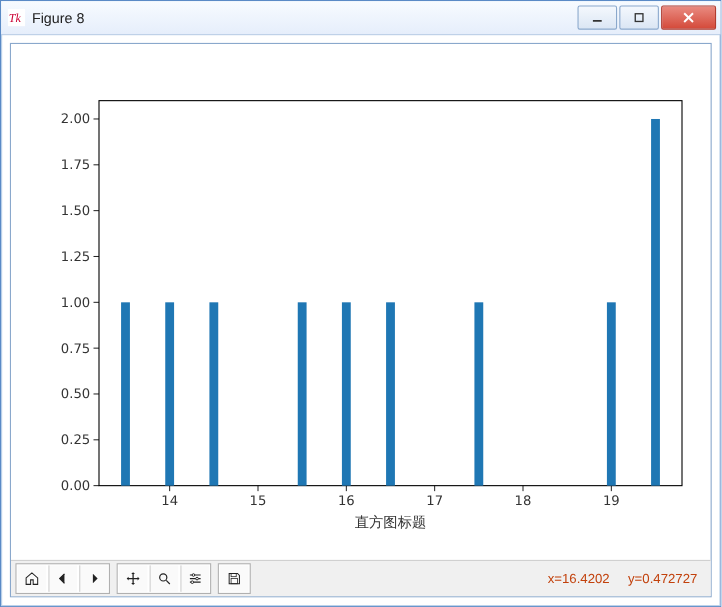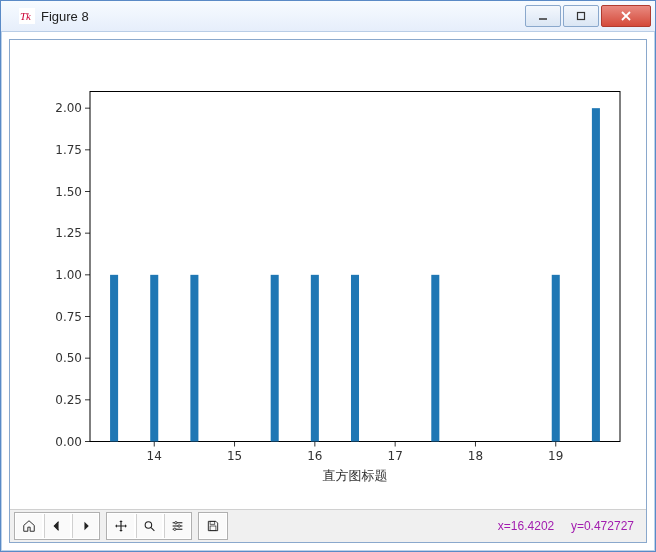--- a/index.html
+++ b/index.html
@@ -22,21 +22,21 @@
     height: 30px;
     background: linear-gradient(#f7fbff, #e6eefb);
     border-bottom: 1px solid #b9cde6;
     display: flex;
     align-items: center;
     padding: 0 4px 0 6px;
   }
   .titlebar .tk-icon {
     width: 16px; height: 16px;
     margin-right: 6px;
-    display: flex; align-items: center; justify-content: center; margin-left: 12px;
+    display: flex; align-items: center; justify-content: center;
   }
   .titlebar .title-text {
     flex: 1;
     color: #222;
     font-size: 13px;
   }
   .win-buttons {
     display: flex;
     gap: 0;
   }
@@ -91,21 +91,21 @@
   .tool-btn {
     width: 26px; height: 24px;
     background: #fafafa;
     border: none;
     display: flex; align-items: center; justify-content: center;
     cursor: pointer;
   }
   .tool-btn + .tool-btn { border-left: 1px solid #d0d0d0; }
   .toolbar .coords {
     margin-left: auto;
-    color: #a21caf;
+    color: #c2410c;
     font-size: 12px;
     padding-right: 8px;
   }
   .axis-text { font-family: "DejaVu Sans", Arial, sans-serif; font-size: 12px; fill: #333; }
   .xlabel { font-size: 13px; fill: #333; }
 </style>
 </head>
 <body>
 
 <div class="window">

